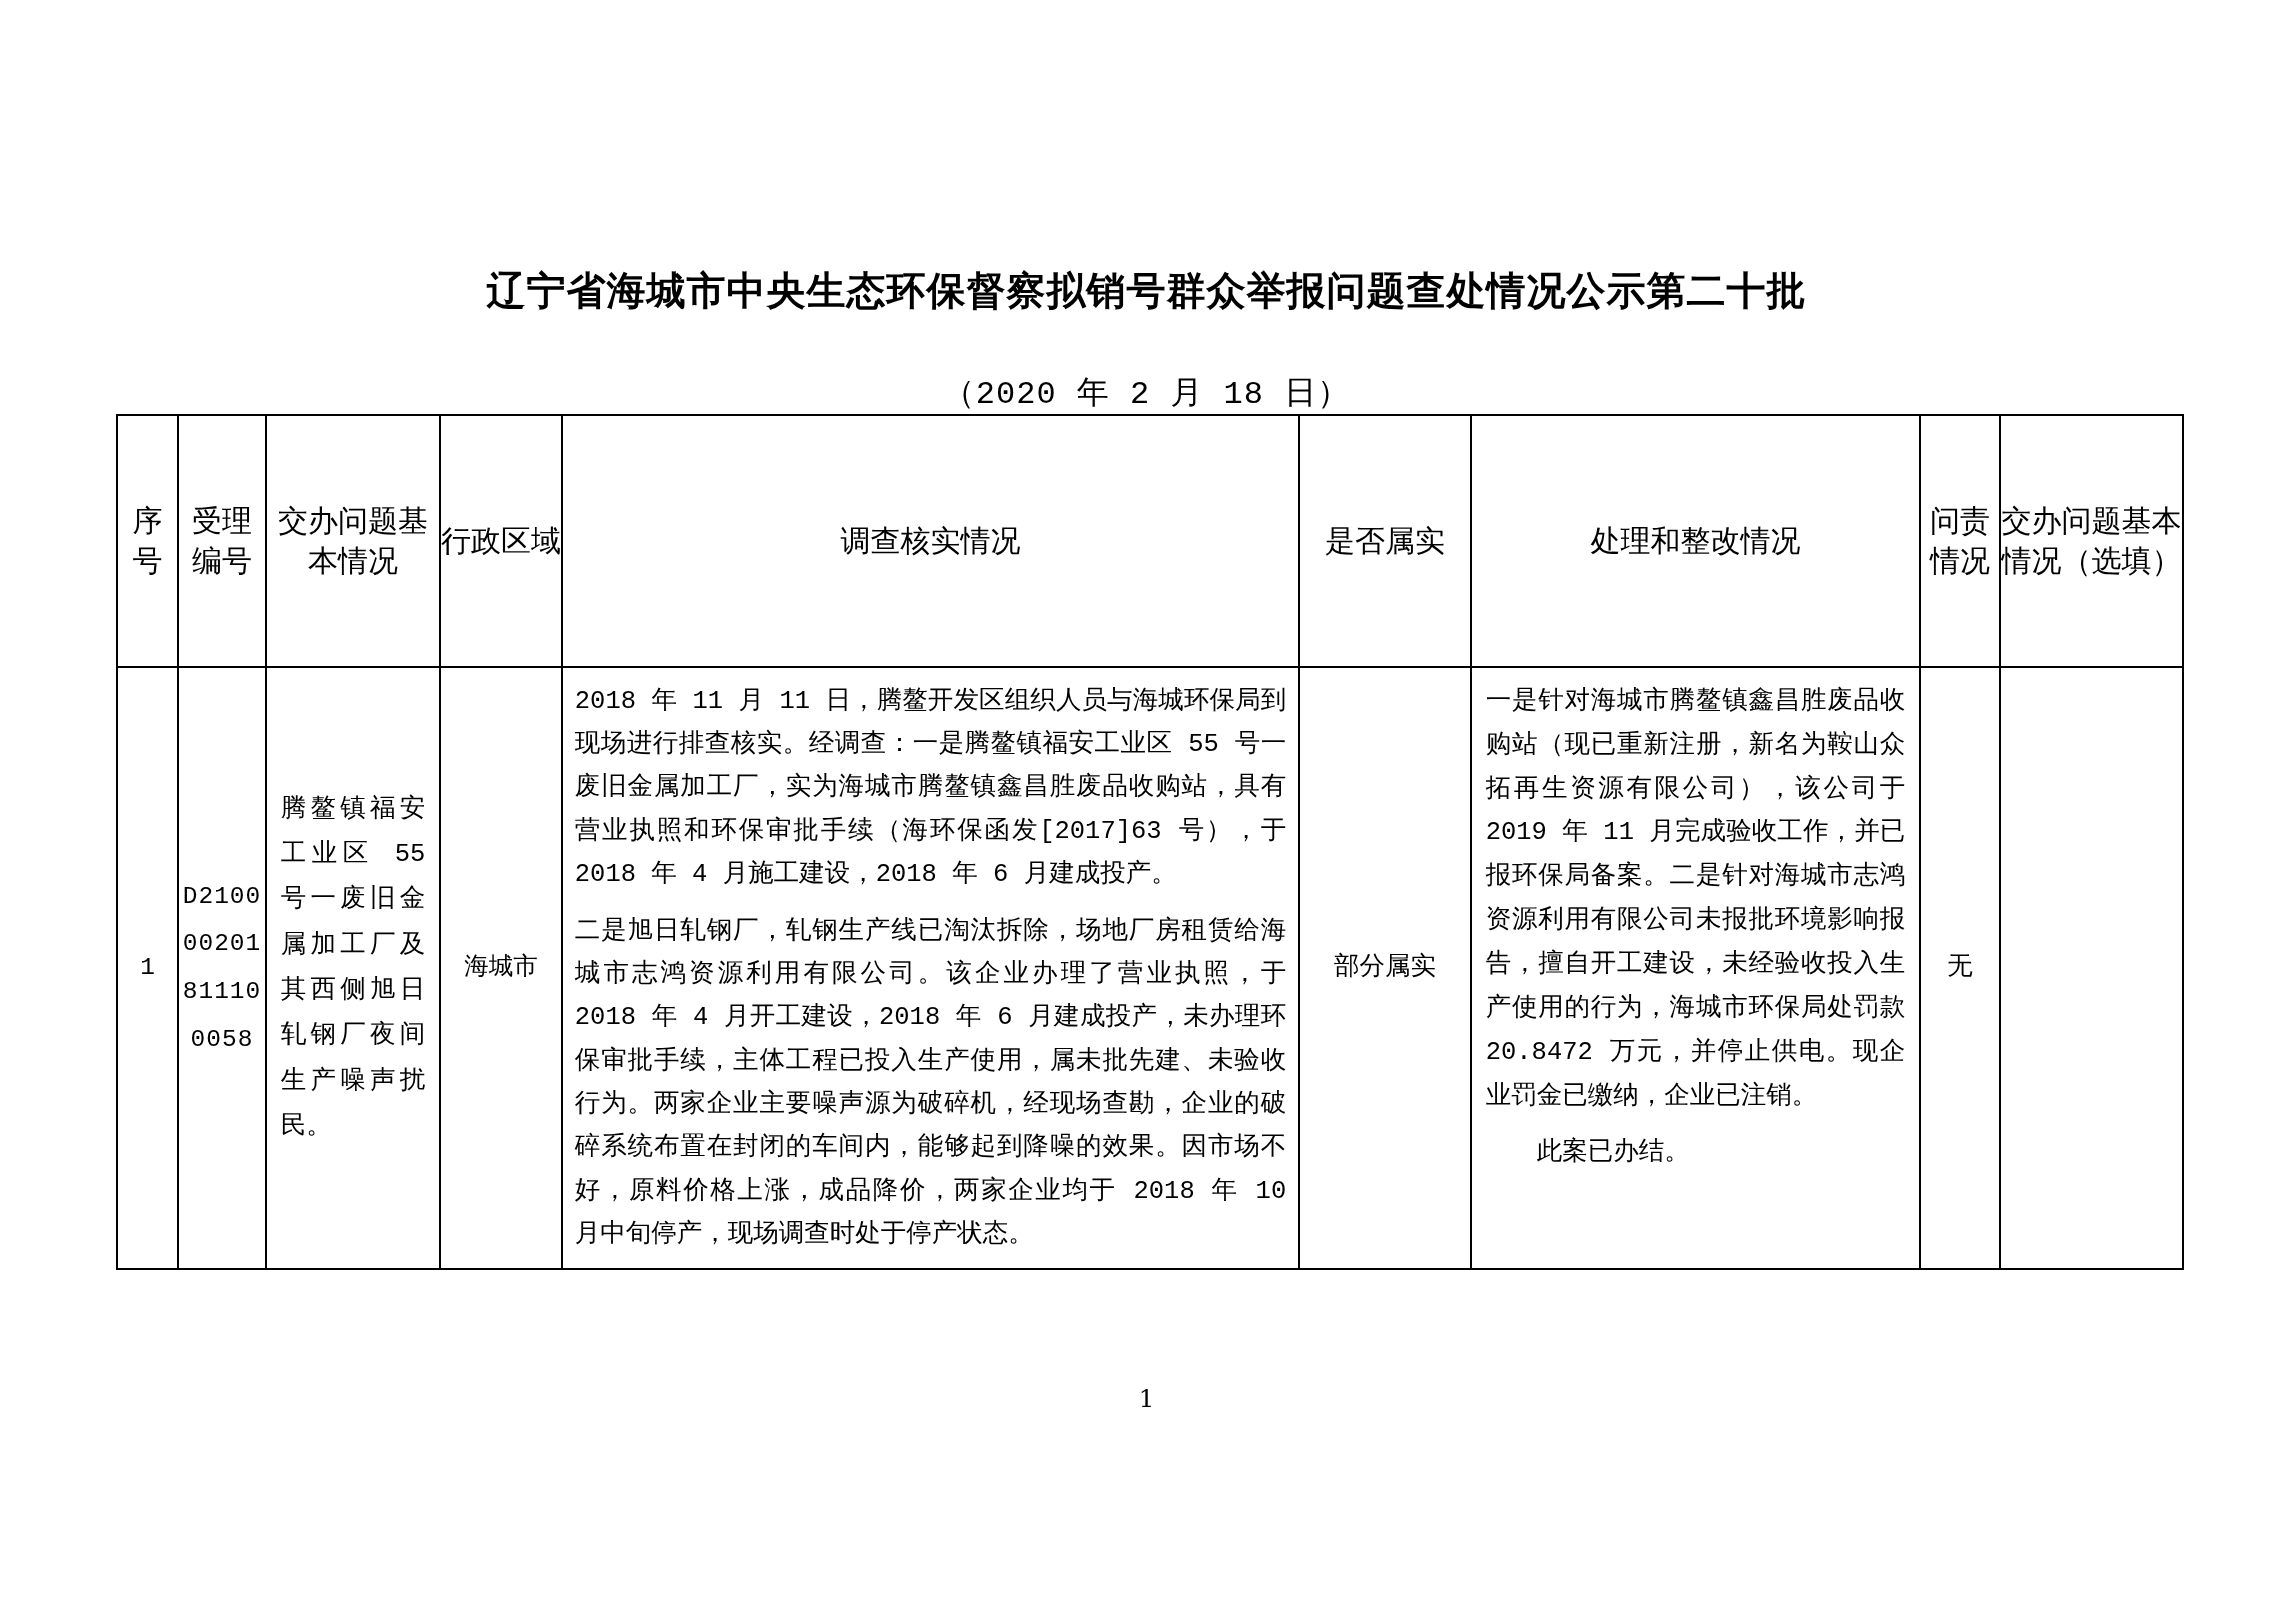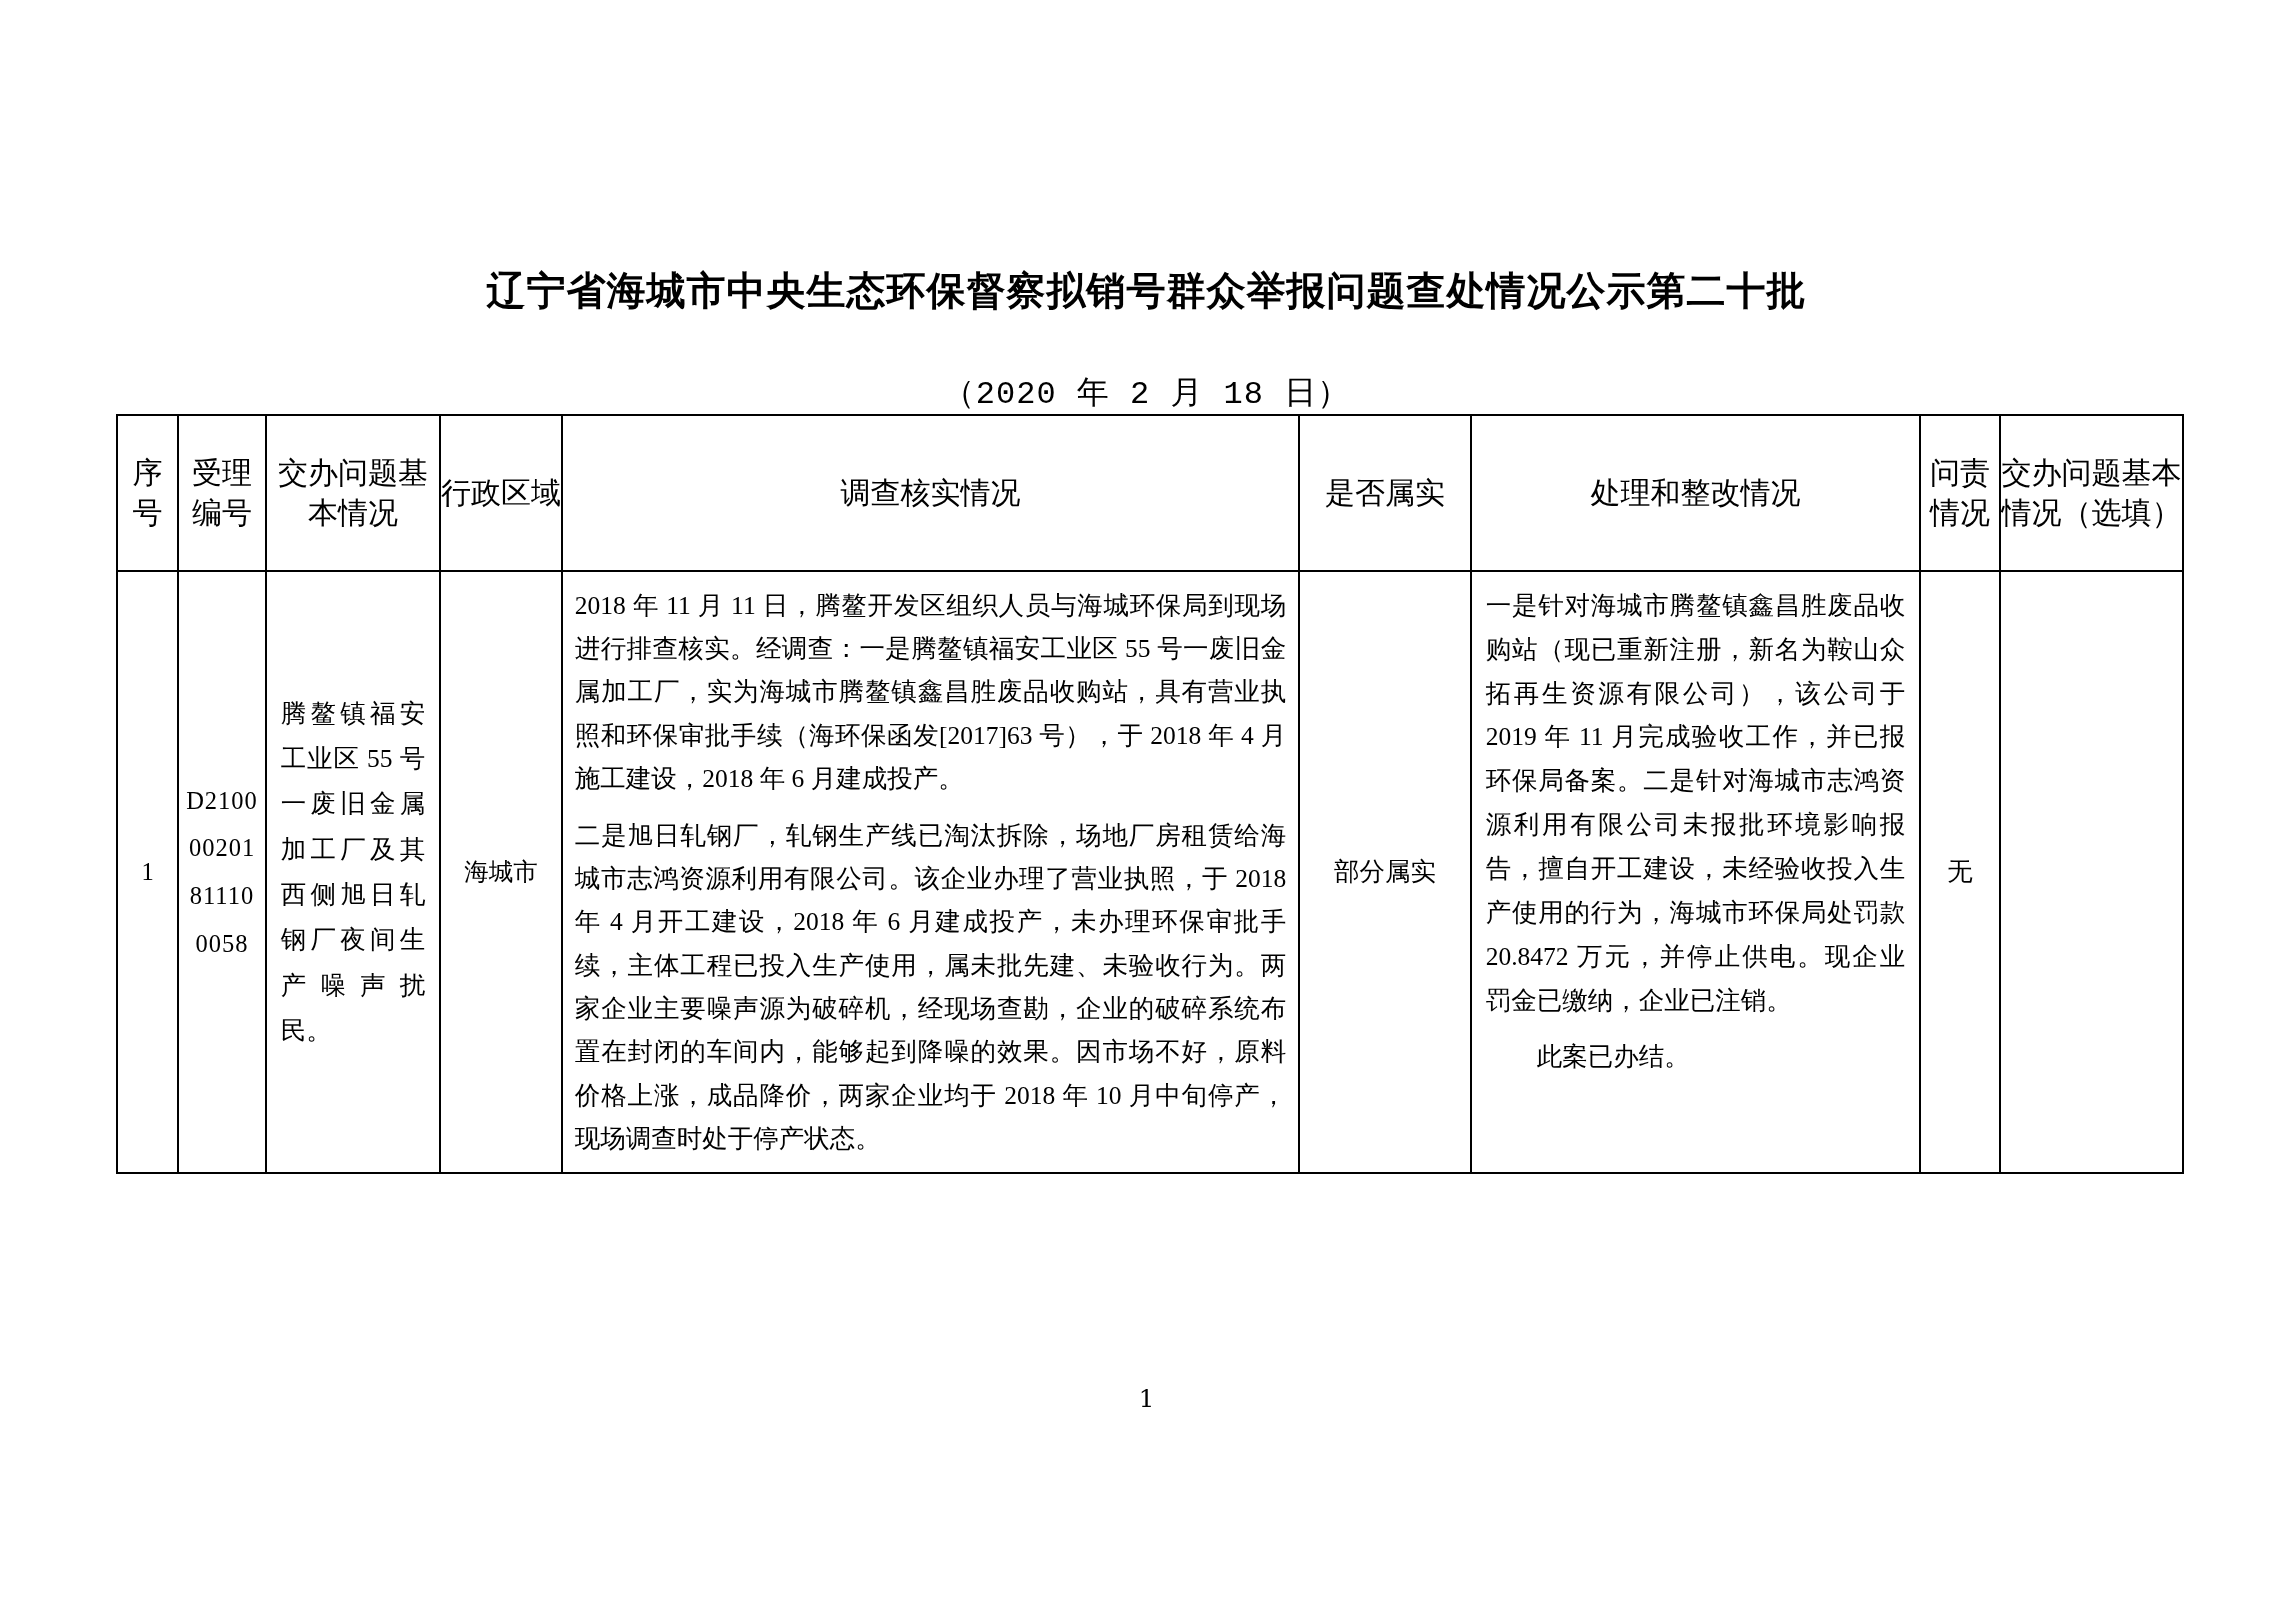--- a/index.html
+++ b/index.html
@@ -77,28 +77,28 @@
   col.c-reply    { width: 183px; }
 
   
   .hdr {
     text-align: center;
     font-size: 30px;
     line-height: 1.32;
     padding: 9.8px 5.9px;
     font-family: "DejaVu Serif", "Liberation Serif", serif;
   }
-  thead tr { height: 156px; margin-top: 12px; }
+  thead tr { height: 252px; margin-top: 12px; }
 
   
   .cell {
     font-size: 24.5px;
     line-height: 1.62;
     padding: 11.8px 11.8px;
-    font-family: Liberation Serif, serif;
+    font-family: Liberation Mono, monospace;
   }
   .cell.center {
     text-align: center;
     vertical-align: middle;
   }
   .cell.narrow-center {
     text-align: center;
     vertical-align: middle;
     font-size: 25.5px;
   }

